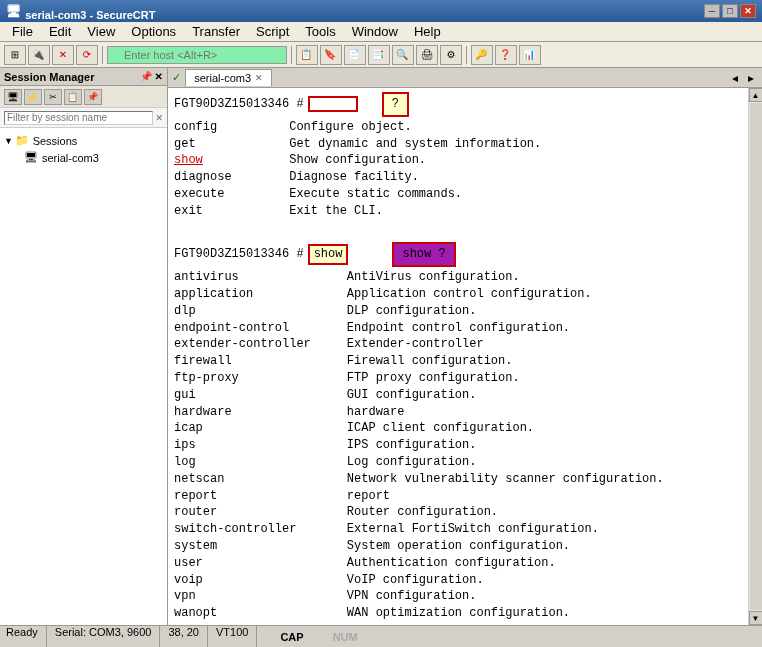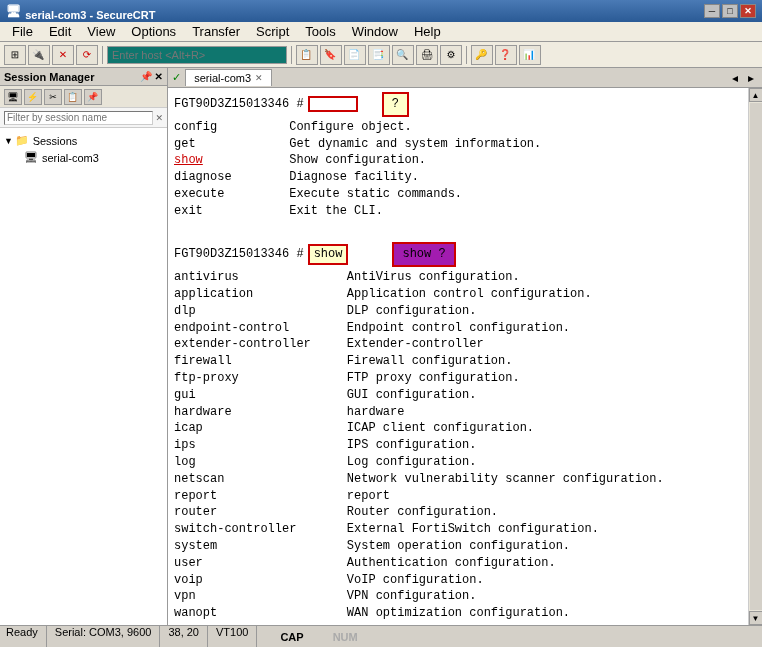--- a/index.html
+++ b/index.html
@@ -59,23 +59,23 @@
       border: 1px solid #999;
       cursor: pointer;
       display: flex; align-items: center; justify-content: center;
       font-size: 10px;
     }
     .tb-separator { width: 1px; height: 18px; background: #999; margin: 0 2px; }
     .tb-input {
       height: 18px;
       width: 180px;
       border: 1px solid #999;
-      padding: 0 4px;
+      padding: 0 16px;
       font-size: 11px;
-      background: #0f766e;
+      background: #86efac;
     }
 
     
     .main-layout {
       display: flex;
       height: calc(647px - 22px - 20px - 26px - 22px);
     }
 
     
     .session-manager {

